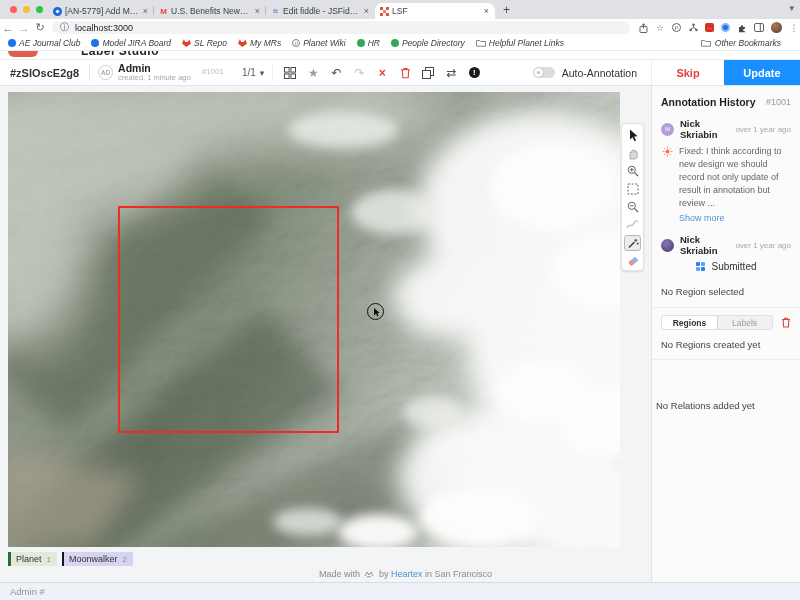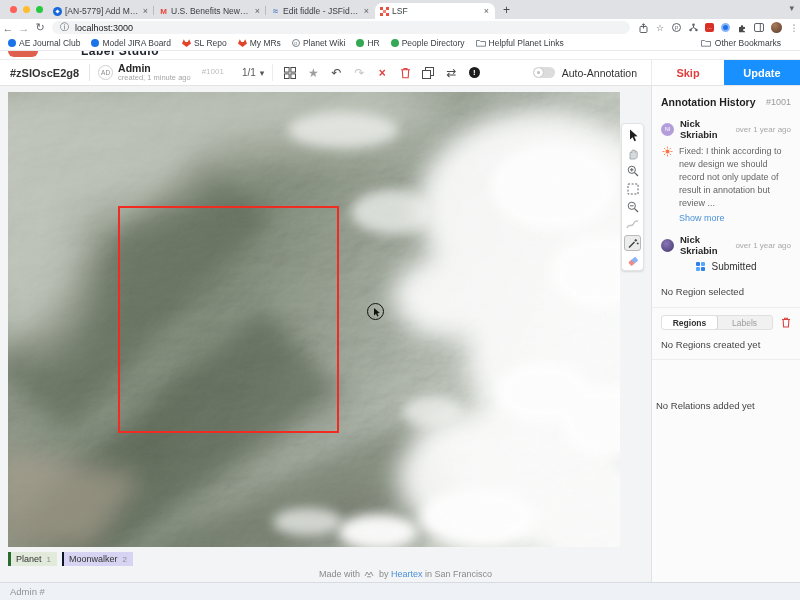--- a/index.html
+++ b/index.html
@@ -27,21 +27,21 @@
   .urlpill { height:13px; width:578px; margin-left:4px; background:#f1f3f4; border-radius:7px; display:flex; align-items:center; padding:0 8px; font-size:9px; color:#202124; }
   .urlpill .info { font-size:9px; color:#5f6368; margin-right:6px; }
   .addr-icons { display:flex; align-items:center; gap:7px; margin-left:8px; }
   .ai { width:10px; height:10px; display:inline-flex; align-items:center; justify-content:center; font-size:9px; color:#5f6368; }
   .ext-red{ width:9px; height:9px; background:#d93025; border-radius:2px; color:#fff; font-size:6px; line-height:9px; text-align:center; }
   .ext-blue{ width:9px; height:9px; background:#1a73e8; border-radius:50%; border:2px solid #8ab4f8; }
   .ext-circle-p{ width:9px; height:9px; border:1px solid #5f6368; border-radius:50%; font-size:6px; color:#5f6368; line-height:7px; text-align:center; }
   .profile-ava{ width:11px; height:11px; border-radius:50%; background:radial-gradient(circle at 35% 30%, #a97c5b, #5d3a28); }
 
   .bookmarksrow { position:absolute; left:0; top:36px; width:800px; height:15px; background:#fff; border-bottom:1px solid #e8eaed; display:flex; align-items:center; padding:0 8px; font-size:8.5px; color:#3c4043; }
-  .bm { display:flex; align-items:center; gap:3px; margin-right:11px; white-space:nowrap; }
+  .bm { display:flex; align-items:center; gap:3px; margin-right:11px; white-space:nowrap;font-style:italic; }
   .bm-dot-blue{ width:8px; height:8px; border-radius:50%; background:#1a73e8; }
   .bm-dot-green{ width:8px; height:8px; border-radius:50%; background:#34a853; }
   .bm-circle-p{ width:8px; height:8px; border:1px solid #80868b; border-radius:50%; font-size:5.5px; color:#80868b; line-height:6px; text-align:center; }
   .bm-right { margin-left:auto; display:flex; align-items:center; gap:4px; }
 
   
   .logostrip { position:absolute; left:0; top:51px; width:800px; height:8px; overflow:hidden; background:#fff; }
   .logostrip .inner { display:flex; align-items:center; gap:5px; padding-left:8px; transform:translateY(-7px); }
   .ls-logo-mark { width:30px; height:12px; background:#e0604f; border-radius:6px; }
   .ls-logo-text { font-size:12px; font-weight:bold; color:#1f2430; letter-spacing:.5px;margin-left:38px; }

